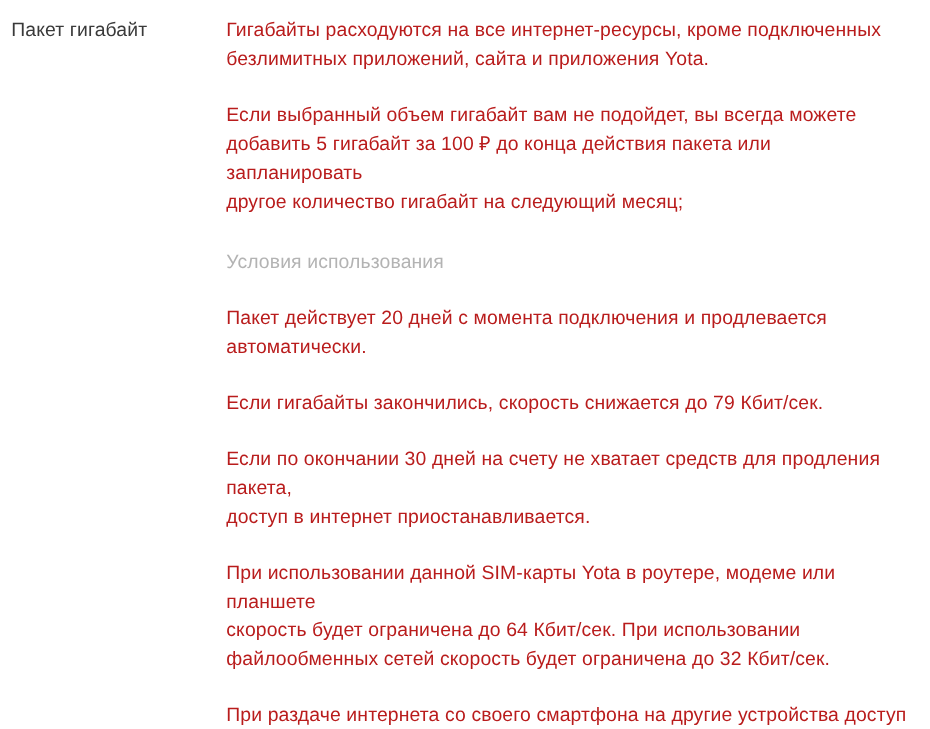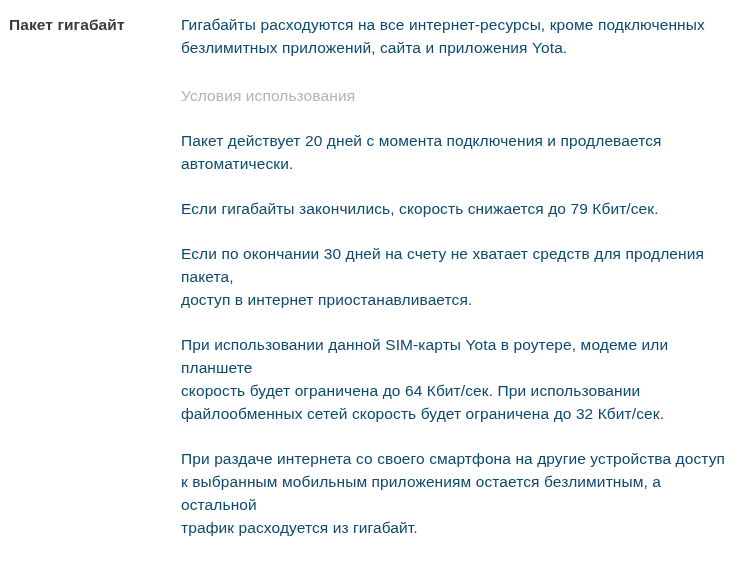--- a/index.html
+++ b/index.html
@@ -22,52 +22,55 @@
   }
   .left-col {
     flex: 0 0 181px;
     width: 181px;
     padding-left: 9px;
     box-sizing: border-box;
   }
   .section-title {
     margin: 0;
     font-size: 15.5px;
-    font-weight: bold;
+    font-weight: normal;
     line-height: 23px;
     color: #3a3a3a;
     letter-spacing: 0.1px;
   }
   .right-col {
     flex: 0 1 545px;
     max-width: 545px;
   }
   .para {
     margin: 0 0 22px 0;
     font-size: 15.5px;
     line-height: 23px;
-    color: #0c4a6e;
+    color: #b91c1c;
     white-space: pre-line;
     letter-spacing: 0.1px;
   }
   .para.muted {
     color: #b3b3b3;
     margin-top: 25px;
   }
 </style>
 </head>
 <body>
 
 <div class="tariff-section">
   <div class="left-col">
     <h2 class="section-title">Пакет гигабайт</h2>
   </div>
   <div class="right-col">
     <p class="para">Гигабайты расходуются на все интернет-ресурсы, кроме подключенных
 безлимитных приложений, сайта и приложения Yota.</p>
+    <p class="para">Если выбранный объем гигабайт вам не подойдет, вы всегда можете
+добавить 5 гигабайт за 100 ₽ до конца действия пакета или запланировать
+другое количество гигабайт на следующий месяц;</p>
     <p class="para muted">Условия использования</p>
     <p class="para">Пакет действует 20 дней с момента подключения и продлевается
 автоматически.</p>
     <p class="para">Если гигабайты закончились, скорость снижается до 79 Кбит/сек.</p>
     <p class="para">Если по окончании 30 дней на счету не хватает средств для продления пакета,
 доступ в интернет приостанавливается.</p>
     <p class="para">При использовании данной SIM-карты Yota в роутере, модеме или планшете
 скорость будет ограничена до 64 Кбит/сек. При использовании
 файлообменных сетей скорость будет ограничена до 32 Кбит/сек.</p>
     <p class="para">При раздаче интернета со своего смартфона на другие устройства доступ

